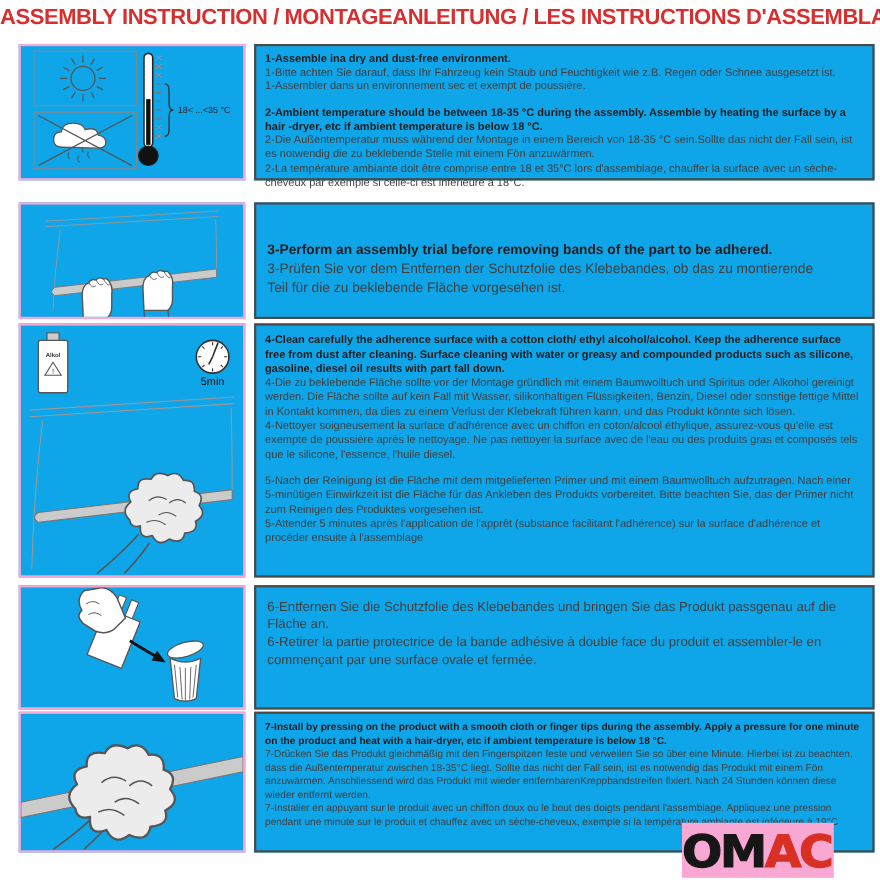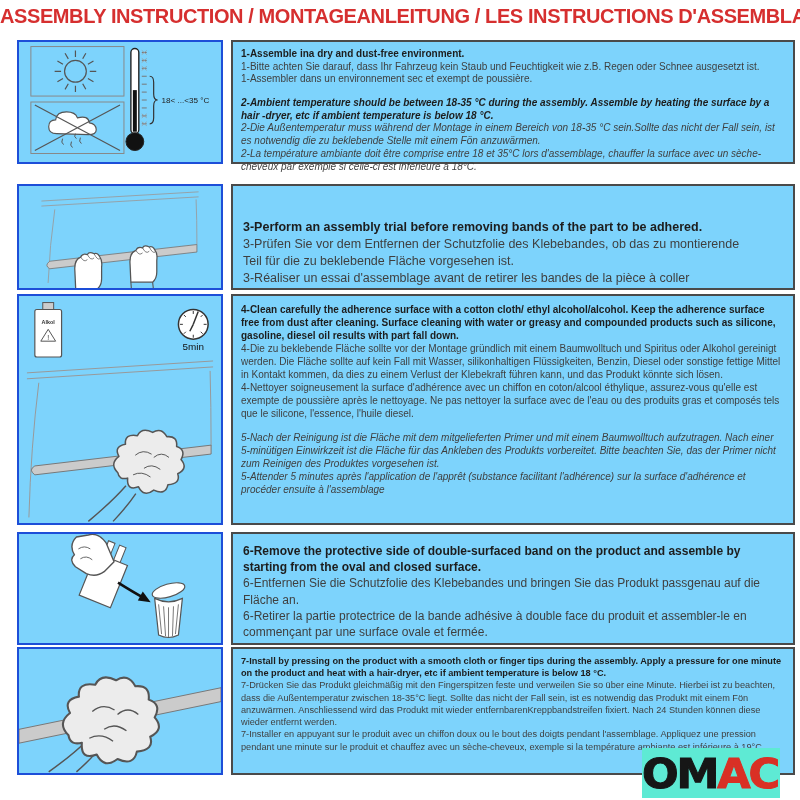--- a/index.html
+++ b/index.html
@@ -7,49 +7,49 @@
     width:800px; height:800px; background:#ffffff; position:relative;
     font-family:"Liberation Sans", "DejaVu Sans", sans-serif;
     overflow:hidden;
   }
   .page-title {
     position:absolute; top:5px; left:0; width:800px; text-align:center;
     font-size:20px; font-weight:bold; letter-spacing:-0.4px;
     color:#d62f2f; white-space:nowrap;
   }
   .imgbox, .txtbox {
-    position:absolute; background:#7dd3fc; box-sizing:border-box;
-  }
-  .imgbox { left:17px; width:206px; border:2px solid #1d4ed8; }
+    position:absolute; background:#0ea5e9; box-sizing:border-box;
+  }
+  .imgbox { left:17px; width:206px; border:2px solid #f9a8d4; }
   .txtbox { left:231px; width:564px; border:2px solid #4a4a4a; }
   .imgbox svg { display:block; width:100%; height:100%; }
 
   
   .r1 { top:40px;  height:124px; }
   .r2 { top:184px; height:106px; }
   .r3 { top:294px; height:231px; }
   .r4 { top:532px; height:113px; }
   .r5 { top:647px; height:128px; }
 
   .txtbox { color:#3f3f3f; }
   .txtbox p { margin:0; }
   .txtbox p.b { font-weight:bold; color:#1d1d1d; }
-  .txtbox .grp + .grp { margin-top:11px;font-style:italic; }
+  .txtbox .grp + .grp { margin-top:11px; }
 
   .txtbox.r1 { padding:6px 8px;  font-size:10px;   line-height:1.27; }
   .txtbox.r2 { padding:33px 10px 0 10px; font-size:12.5px; line-height:1.35; }
   .txtbox.r2 p { max-width:515px; }
   .txtbox.r3 { padding:7px 8px;  font-size:10px;   line-height:1.3;  }
   .txtbox.r4 { padding:9px 10px; font-size:12px;   line-height:1.35; }
   .txtbox.r4 p { max-width:530px; }
   .txtbox.r5 { padding:6px 8px;  font-size:9.2px;  line-height:1.33; }
 
   .logo {
-    position:absolute; left:642px; top:748px; width:138px; height:50px;
-    background:#5eead4; z-index:5;
+    position:absolute; left:620px; top:748px; width:138px; height:50px;
+    background:#f9a8d4; z-index:5;
   }
   .logo svg { width:100%; height:100%; }
 </style>
 </head>
 <body>
 
 <svg width="0" height="0" style="position:absolute" aria-hidden="true">
   <defs>
     <g id="fist">
       <path d="M-15,26 L-16,4 Q-17,-9 -9,-12 Q-7,-17 -1,-15 Q1,-19 7,-16 Q11,-18 14,-12 Q17,-8 16,0 L16,14 Q16,22 11,26 Z" fill="#fff" stroke="#555" stroke-width="1.5" stroke-linejoin="round"></path>
@@ -109,21 +109,20 @@
     <path d="M193,16 Q194,40 194,70" fill="none" stroke="#999" stroke-width="1"></path>
     <path d="M18,90 L194,70 L194,79 L18,99 Q11,95 18,90 Z" fill="#cbcbcb" stroke="#777" stroke-width="1"></path>
     <use href="#fist" transform="translate(64,97)"></use>
     <use href="#fist" transform="translate(130,89)"></use>
   </svg>
 </div>
 <div class="txtbox r2 txt">
     <div class="grp">
       <p class="b">3-Perform an assembly trial before removing bands of the part to be adhered.</p>
       <p class="r">3-Prüfen Sie vor dem Entfernen der Schutzfolie des Klebebandes, ob das zu montierende Teil für die zu beklebende Fläche vorgesehen ist.</p>
-      <p class="r">3-Réaliser un essai d'assemblage avant de retirer les bandes de la pièce à coller</p>
     </div>
   </div>
 
 <div class="imgbox r3">
   <svg viewBox="0 0 204 226">
     <g>
       <rect x="24" y="5" width="11" height="8" fill="#ccc" stroke="#555" stroke-width="1"></rect>
       <rect x="16" y="12" width="27" height="48" rx="2" fill="#fff" stroke="#555" stroke-width="1.2"></rect>
       <text x="29.5" y="27" font-size="5.5" font-weight="bold" text-anchor="middle" fill="#333">Alkol</text>
       <path d="M29.5,32 L37,44 H22 Z" fill="none" stroke="#555" stroke-width="1"></path>
@@ -172,21 +171,20 @@
     </g>
     <g>
       <path d="M137,64 L141,101 Q151,106 161,101 L165,64 Q151,71 137,64 Z" fill="#fff" stroke="#555" stroke-width="1.2"></path>
       <path d="M141,70 L144,100 M146,72 L148,102 M151,73 L151,103 M156,72 L155,102 M161,70 L158,100" stroke="#555" stroke-width="0.8" fill="none"></path>
       <ellipse cx="151" cy="56" rx="17" ry="6.5" transform="rotate(-16 151 56)" fill="#fff" stroke="#555" stroke-width="1.2"></ellipse>
     </g>
   </svg>
 </div>
 <div class="txtbox r4 txt">
     <div class="grp">
-      <p class="b">6-Remove the protective side of double-surfaced band on the product and assemble by starting from the oval and closed surface.</p>
       <p class="r">6-Entfernen Sie die Schutzfolie des Klebebandes und bringen Sie das Produkt passgenau auf die Fläche an.</p>
       <p class="r">6-Retirer la partie protectrice de la bande adhésive à double face du produit et assembler-le en commençant par une surface ovale et fermée.</p>
     </div>
   </div>
 
 <div class="imgbox r5">
   <svg viewBox="0 0 204 123">
     <path d="M0,80 L204,38 L204,52 L0,94 Z" fill="#cbcbcb" stroke="#777" stroke-width="1"></path>
     <path d="M30,123 Q55,105 68,92 M58,123 Q75,108 82,98" fill="none" stroke="#555" stroke-width="1.5"></path>
     <use href="#clothhand" transform="translate(98,74) scale(1.5)"></use>

